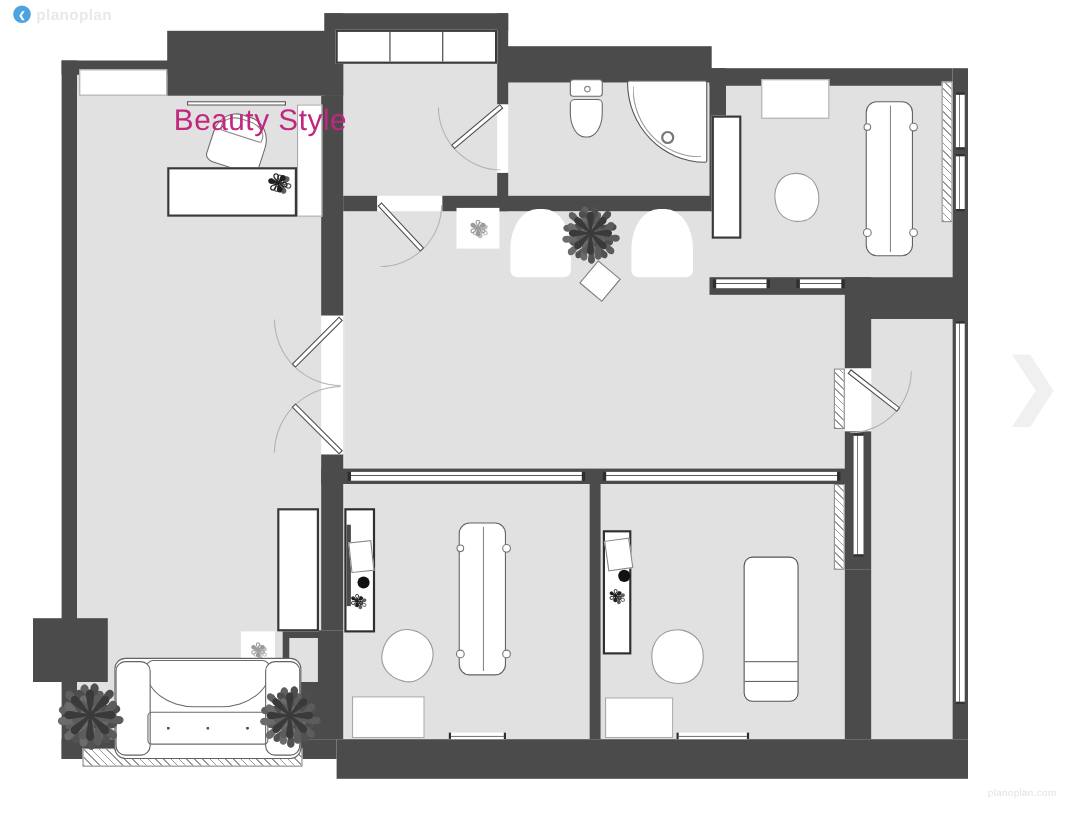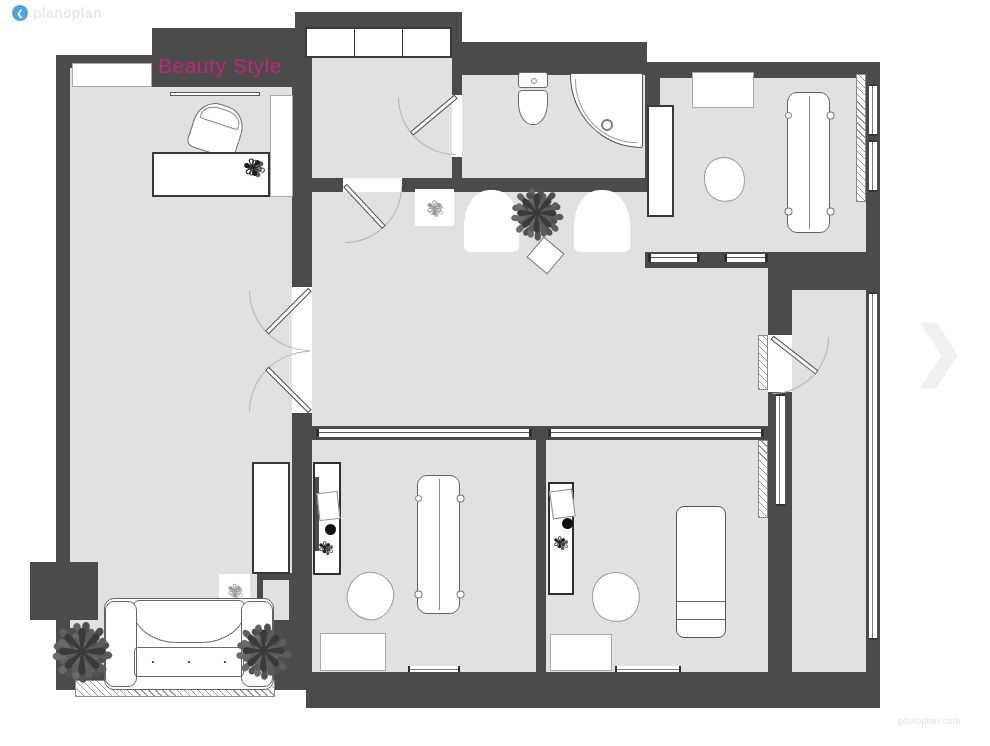--- a/index.html
+++ b/index.html
@@ -60,21 +60,21 @@
       border:1px solid #6a6a6a;border-radius:4px;background-image:radial-gradient(circle,#555 1px,transparent 1.6px),
       radial-gradient(circle,#555 1px,transparent 1.6px),radial-gradient(circle,#555 1px,transparent 1.6px);
       background-size:33.3% 100%;background-position:0 50%,50% 50%,100% 50%;background-repeat:no-repeat;}
   .sofa-arm{position:absolute;top:2px;bottom:2px;width:30px;background:#fff;border:1px solid #636363;border-radius:9px;}
   .plant{position:absolute;color:#3a3a3a;line-height:1;user-select:none;}
   .plant span{display:block;text-shadow:7px 4px 0 #5c5c5c,-6px 5px 0 #6b6b6b,4px -6px 0 #4e4e4e,-5px -5px 0 #606060,1px 8px 0 #525252;}
   .scrib{position:absolute;color:#1f1f1f;line-height:1;text-shadow:3px 2px 0 #5d5d5d;user-select:none;}
   .art{background:#fff;}
   .art .g{position:absolute;left:50%;top:50%;transform:translate(-50%,-50%);color:#9a9a9a;text-shadow:2px 2px 0 #bdbdbd;}
   .shelf{background:#fff;border:1px solid #5a5a5a;}
-  .plan-title{color:#c2267d;font-size:21px;letter-spacing:.5px;white-space:nowrap;}
+  .plan-title{color:#c2267d;font-size:27px;letter-spacing:.5px;white-space:nowrap;margin-top:40px;}
   .logo{display:flex;align-items:center;gap:5px;color:#e9e9e9;font-weight:bold;font-size:14px;letter-spacing:.3px;}
   .logo-ic{width:16px;height:16px;border-radius:50%;background:#4da2e0;color:#fff;font-size:8px;
       display:flex;align-items:center;justify-content:center;font-weight:bold;}
   .watermark{color:#e2e2e2;font-size:9px;letter-spacing:.3px;}
   .next-chev{color:#f0f0f0;font-size:64px;font-weight:bold;line-height:1;user-select:none;cursor:pointer;}
 </style>
 </head>
 <body>
 
 <div class="stage">

